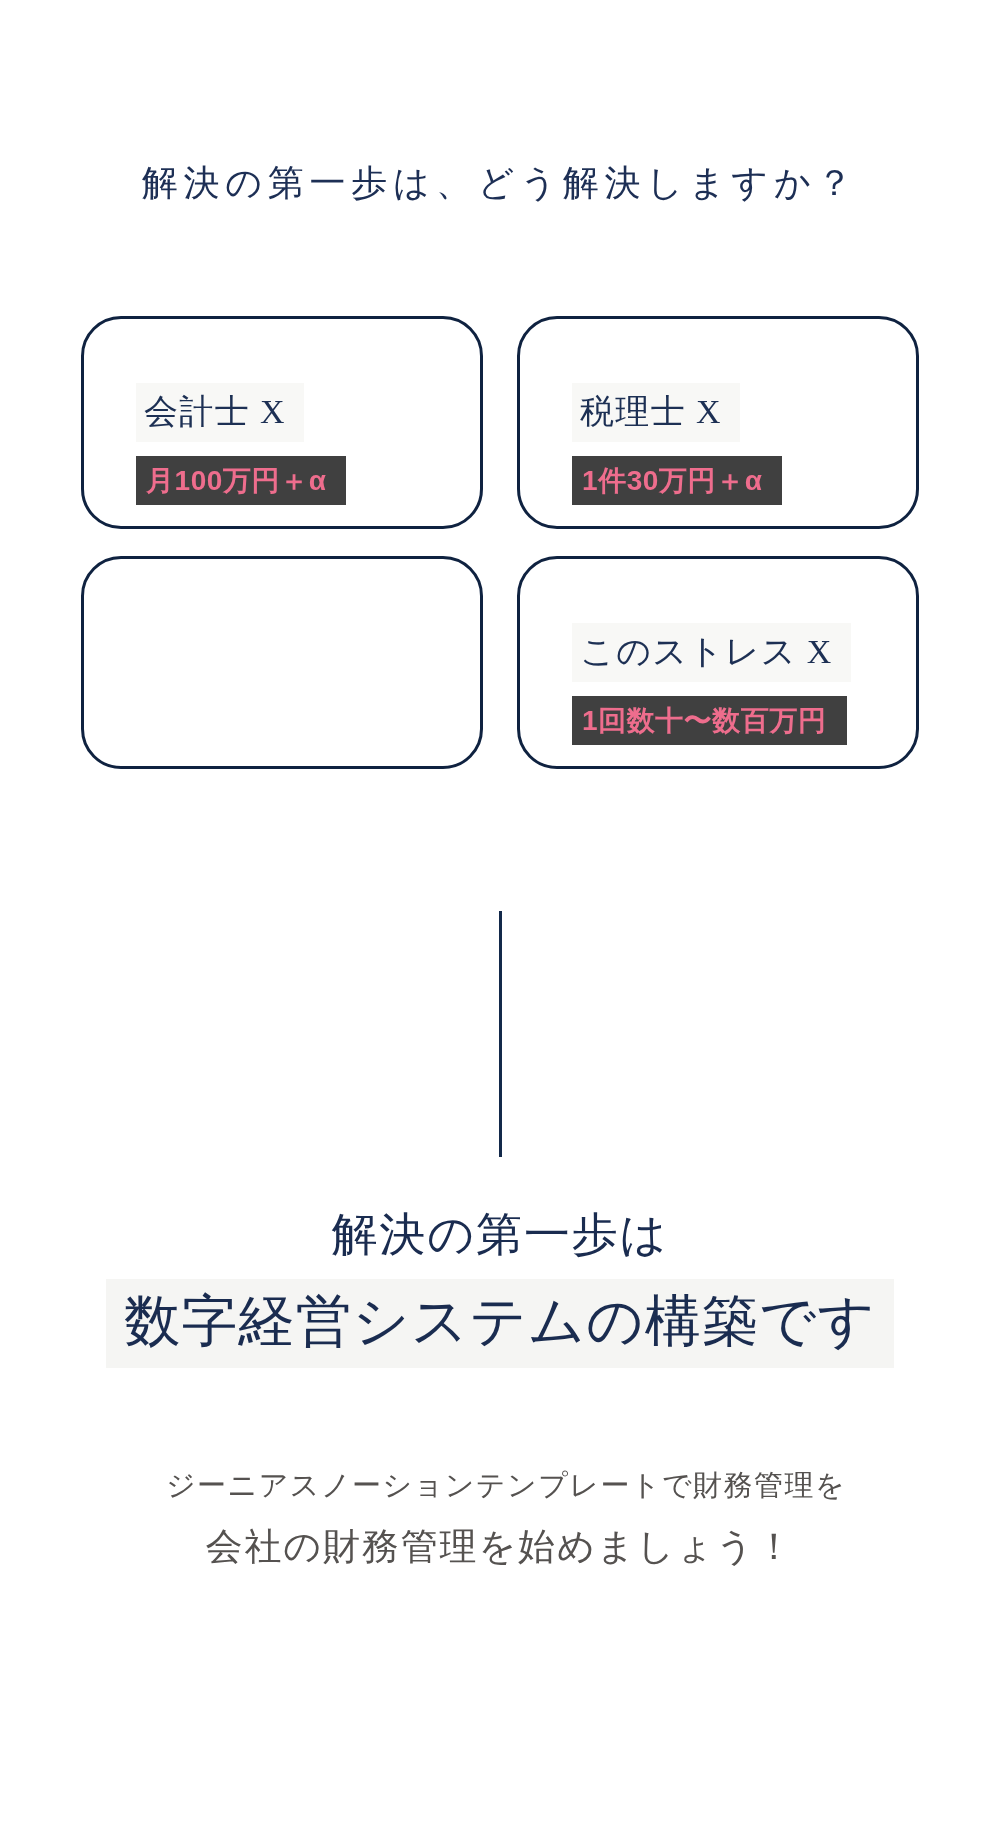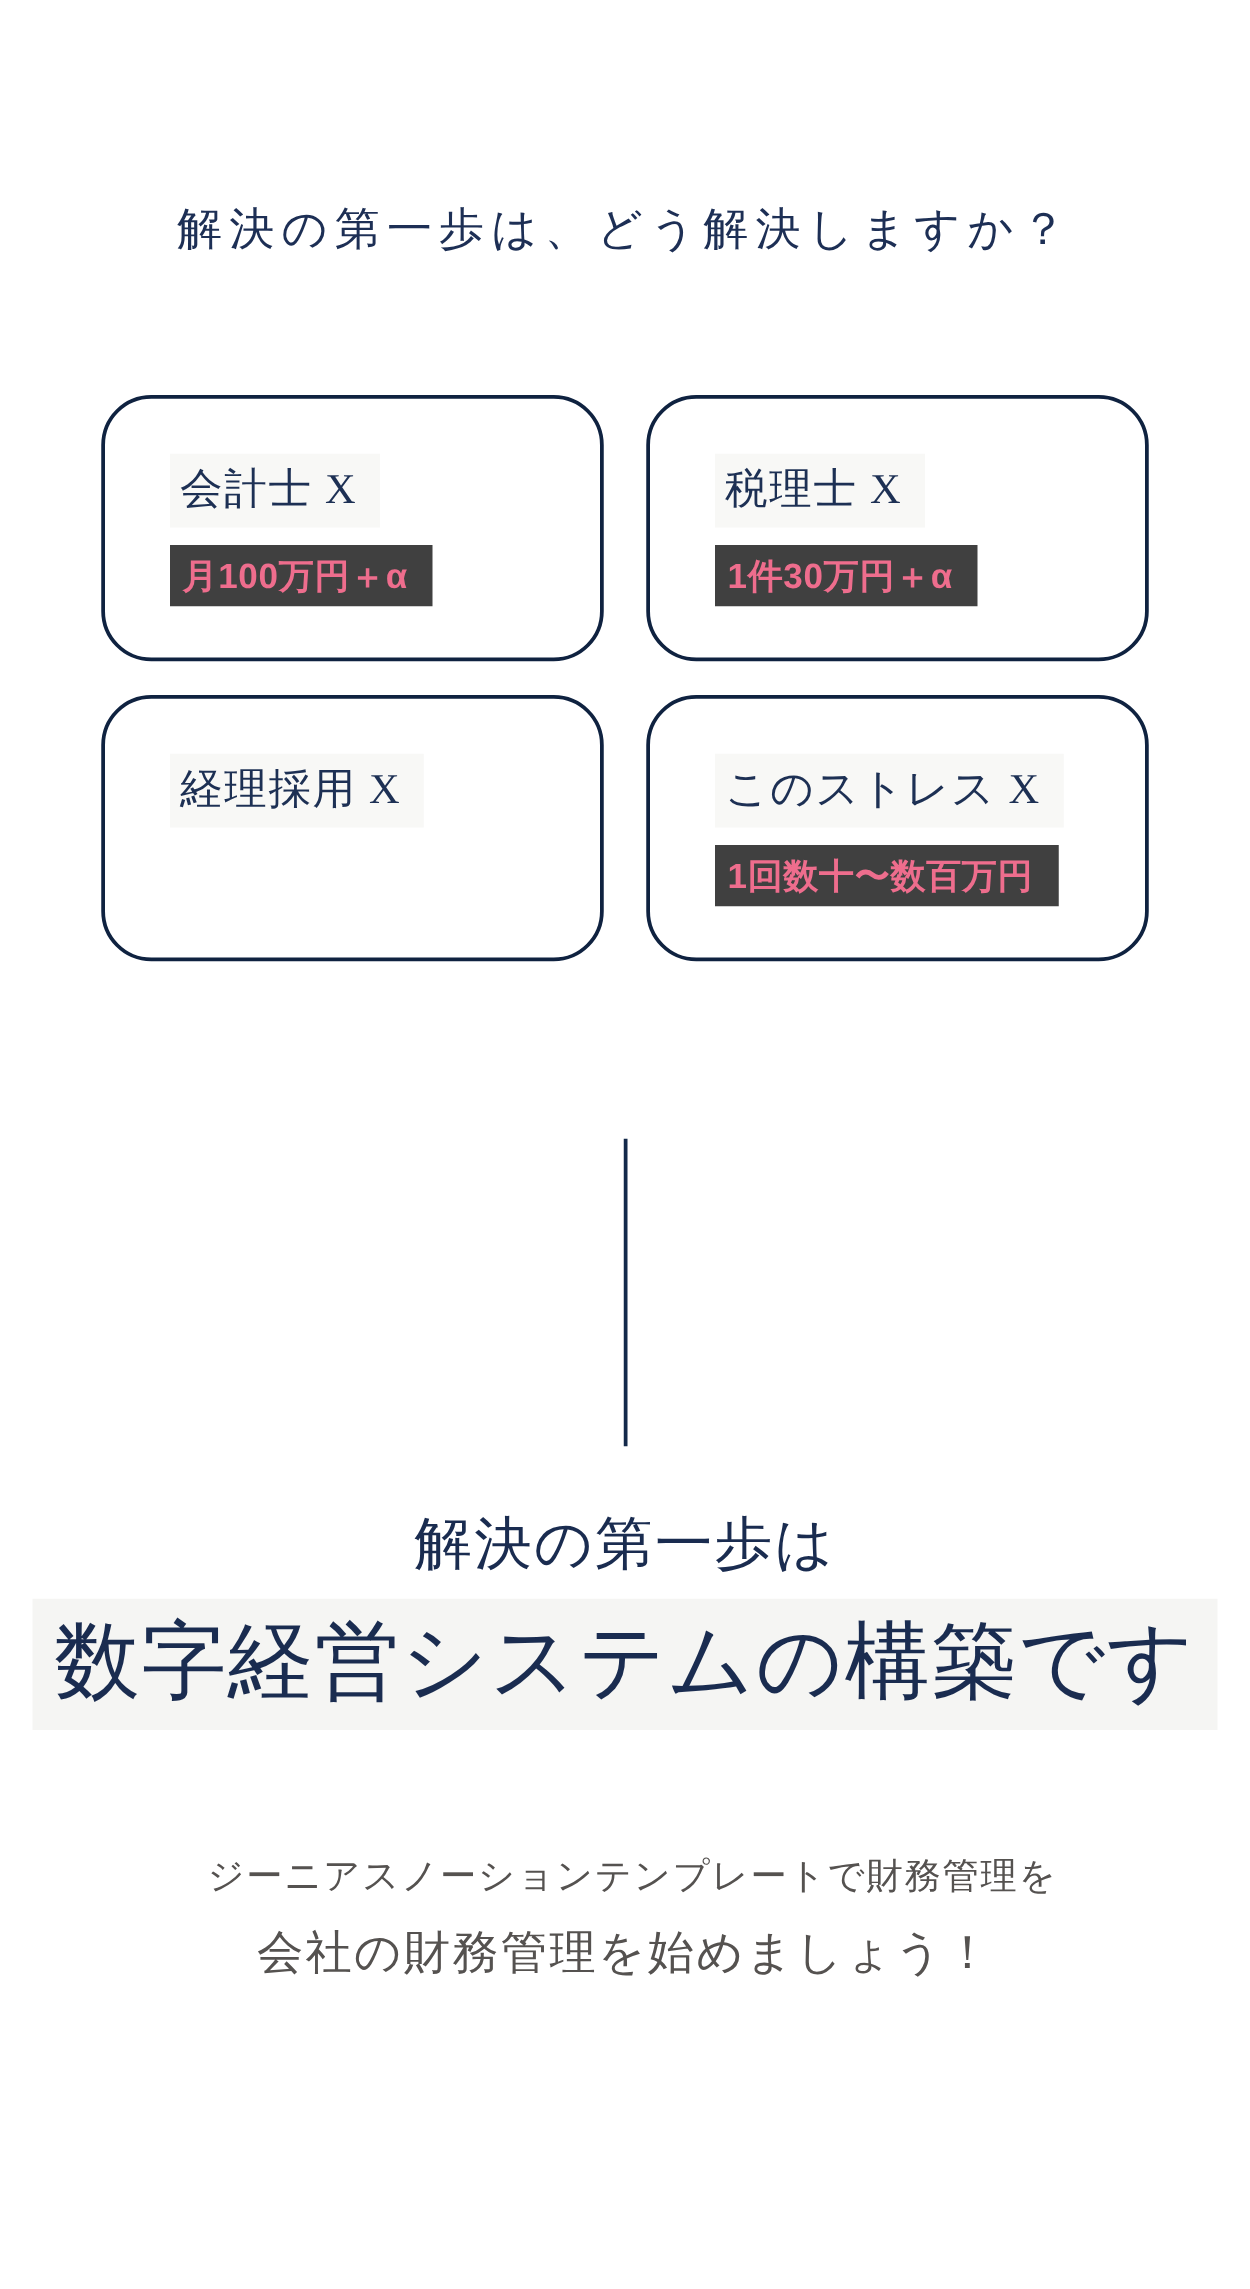--- a/index.html
+++ b/index.html
@@ -30,21 +30,21 @@
     grid-template-columns: 1fr 1fr;
     column-gap: 34px;
     row-gap: 27px;
   }
   .card {
     box-sizing: border-box;
     height: 213px;
     border: 3px solid #0f2240;
     border-radius: 40px;
     background: #ffffff;
-    padding: 44px 20px 0 52px;
+    padding: 64px 20px 0 52px;
   }
   .card-title {
     display: inline-block;
     font-size: 34px;
     letter-spacing: 0.04em;
     color: #1d3054;
     background: #f8f8f6;
     padding: 8px 18px 8px 8px;
     line-height: 1.25;
   }
@@ -73,21 +73,21 @@
     text-align: center;
     font-size: 46px;
     font-weight: 400;
     letter-spacing: 0.04em;
     color: #1a2c50;
     line-height: 1.3;
   }
   .solution-line2 {
     margin-top: 14px;
     text-align: center;
-    font-size: 68px;
+    font-size: 56px;
     font-weight: 400;
     letter-spacing: 0.02em;
     color: #1a2c50;
     line-height: 1.3;
   }
   .solution-line2 span {
     display: inline-block;
     background: #f5f5f3;
     padding: 6px 18px 10px 18px;
   }
@@ -124,21 +124,20 @@
   </div>
 
   <div class="card">
     <div class="card-title">税理士 X</div>
     <div class="card-price">
       <span>1件30万円＋α</span>
     </div>
   </div>
 
   <div class="card">
-    <div class="card-title">経理採用 X</div>
   </div>
 
   <div class="card">
     <div class="card-title">このストレス X</div>
     <div class="card-price">
       <span>1回数十〜数百万円</span>
     </div>
   </div>
 
 </div>

